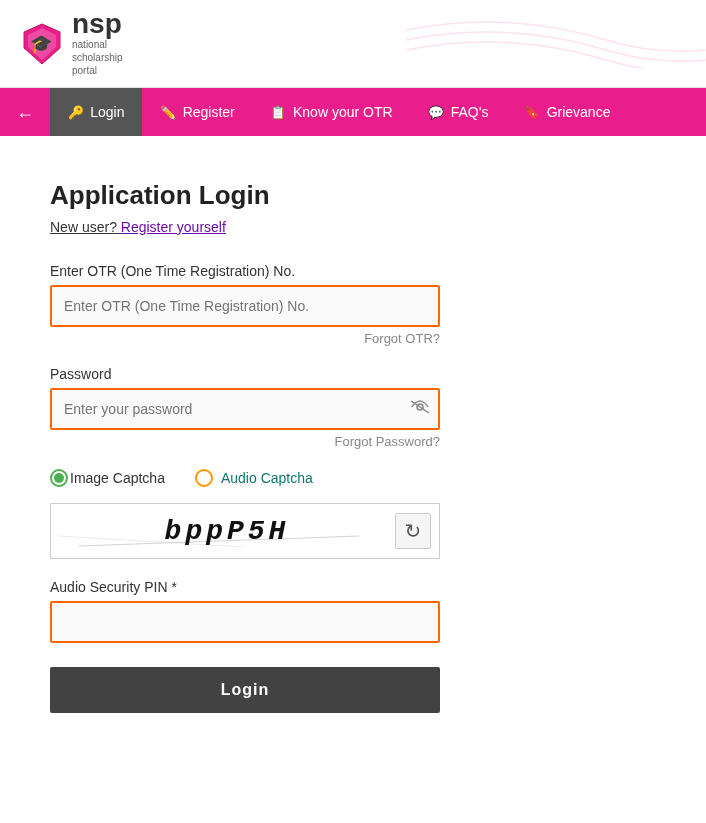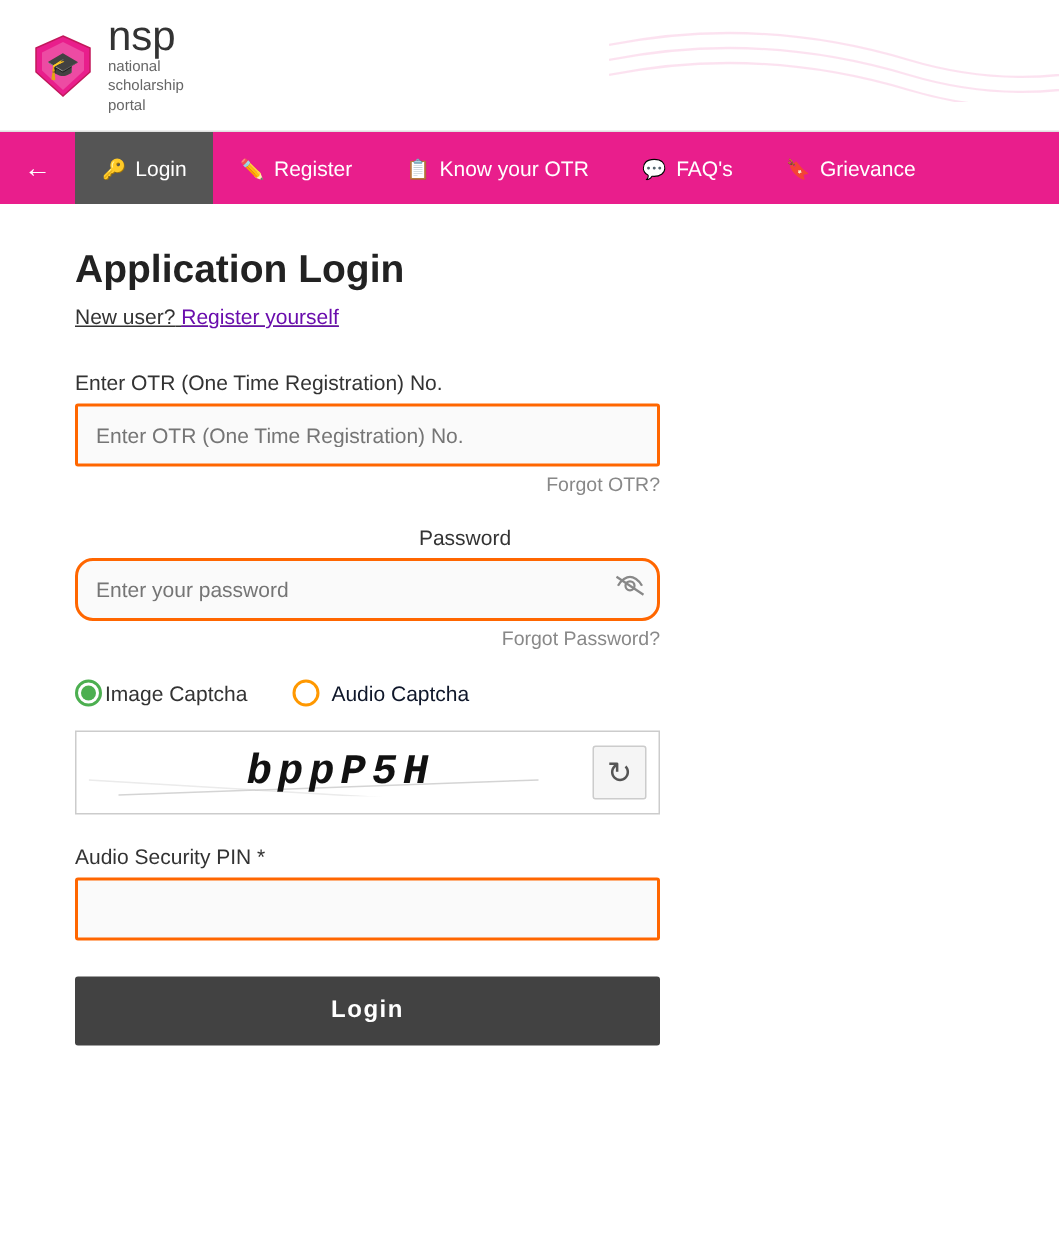--- a/index.html
+++ b/index.html
@@ -9,21 +9,21 @@
       align-items: center;
       gap: 8px;
     }
     .logo-text {
       display: flex;
       flex-direction: column;
     }
 
     
     .main-content {
-      padding: 28px 50px;
+      padding: 44px 50px;
       max-width: 620px;
     }
 
     .form-group {
       margin-bottom: 20px;
     }
     .form-input-wrapper {
       position: relative;
     }
   </style>
@@ -32,21 +32,21 @@
 
 <div style="display:flex; align-items:center; padding:10px 20px; border-bottom:1px solid #e0e0e0; background:#fff; position:relative;">
   <div class="logo-area">
 
     <svg width="44" height="44" viewBox="0 0 44 44">
       <polygon points="22,2 40,10 40,26 22,42 4,26 4,10" fill="#e91e8c" stroke="#c2185b" stroke-width="1"></polygon>
       <polygon points="22,6 36,13 36,25 22,38 8,25 8,13" fill="#fff" opacity="0.2"></polygon>
       <text x="22" y="28" text-anchor="middle" font-size="18" font-weight="bold" fill="white" font-family="Arial">🎓</text>
     </svg>
     <div class="logo-text">
-      <span style="font-size:28px; font-weight:normal; color:#333; line-height:1;">nsp</span>
+      <span style="font-size:28px; font-weight:bold; color:#333; line-height:1;">nsp</span>
       <span style="font-size:10px; color:#666; line-height:1.3;">
         <span>national</span><br>
         <span>scholarship</span><br>
         <span>portal</span>
       </span>
     </div>
   </div>
 
   <svg style="position:absolute; right:0; top:0; opacity:0.12;" width="300" height="68" viewBox="0 0 300 68">
     <path d="M0,30 Q100,10 200,40 T400,20" stroke="#e91e8c" stroke-width="1.5" fill="none"></path>
@@ -94,23 +94,23 @@
   <div class="form-group">
     <label style="font-size:14px; color:#333; margin-bottom:6px; display:block;">Enter OTR (One Time Registration) No.</label>
     <div class="form-input-wrapper">
       <input type="text" style="width: 390px; height: 42px; border: 2px solid rgb(255, 102, 0); border-radius: 2px; padding: 0px 12px; font-size: 14px; color: rgb(153, 153, 153); background: rgb(250, 250, 250); outline: none;" placeholder="Enter OTR (One Time Registration) No.">
     </div>
     <span style="display:block; text-align:right; width:390px; font-size:13px; color:#888; margin-top:4px; cursor:pointer;">Forgot OTR?</span>
   </div>
 
   
   <div class="form-group">
-    <label style="font-size:14px; color:#333; margin-bottom:6px; display:block;text-align:center;">Password</label>
+    <label style="font-size:14px; color:#333; margin-bottom:6px; display:block;">Password</label>
     <div class="form-input-wrapper" style="position:relative; display:inline-block;">
-      <input type="password" style="width: 390px; height: 42px; border: 2px solid rgb(255, 102, 0); border-radius: 12px; padding: 0px 40px 0px 12px; font-size: 14px; color: rgb(153, 153, 153); background: rgb(250, 250, 250); outline: none;" placeholder="Enter your password">
+      <input type="password" style="width: 390px; height: 42px; border: 2px solid rgb(255, 102, 0); border-radius: 2px; padding: 0px 40px 0px 12px; font-size: 14px; color: rgb(153, 153, 153); background: rgb(250, 250, 250); outline: none;" placeholder="Enter your password">
       <span style="position:absolute; right:10px; top:50%; transform:translateY(-50%); color:#666; font-size:16px; cursor:pointer;">
         
         <svg width="20" height="14" viewBox="0 0 20 14" fill="none">
           <path d="M1 1 L19 13" stroke="#888" stroke-width="1.5"></path>
           <path d="M2 7 C4 3 8 1 10 1 C12 1 16 3 18 7" stroke="#888" stroke-width="1.5" fill="none"></path>
           <circle cx="10" cy="7" r="3" stroke="#888" stroke-width="1.5" fill="none"></circle>
         </svg>
       </span>
     </div>
     <span style="display:block; text-align:right; width:390px; font-size:13px; color:#888; margin-top:4px; cursor:pointer;">Forgot Password?</span>
@@ -120,21 +120,21 @@
   <div style="display:flex; align-items:center; gap:30px; margin-bottom:16px;">
     <div style="display:flex; align-items:center; gap:2px; cursor:pointer;justify-content:flex-end;">
       <div style="width:18px; height:18px; border-radius:50%; border:2px solid #4caf50; display:flex; align-items:center; justify-content:center;">
         <div style="width:10px; height:10px; background:#4caf50; border-radius:50%;"></div>
       </div>
       <span style="font-size:14px; color:#333;">Image Captcha</span>
     </div>
     <div style="display:flex; align-items:center; gap:8px; cursor:pointer;">
       <div style="width:18px; height:18px; border-radius:50%; border:2px solid #ff9800; display:flex; align-items:center; justify-content:center;">
       </div>
-      <span style="font-size:14px; color:#0f172a;text-align:center;">Audio Captcha</span>
+      <span style="font-size:14px; color:#0f766e;text-align:center;">Audio Captcha</span>
     </div>
   </div>
 
   
   <div style="width:390px; height:56px; border:1px solid #ccc; display:flex; align-items:center; justify-content:space-between; padding:0 8px; margin-bottom:20px; background:#fff;">
     <div style="flex:1; display:flex; align-items:center; justify-content:center; position:relative; overflow:hidden;font-style:italic;">
 
       <svg style="position:absolute; top:0; left:0; width:100%; height:100%;">
         <line x1="20" y1="30" x2="300" y2="20" stroke="#aaa" stroke-width="1" opacity="0.5"></line>
         <line x1="0" y1="20" x2="250" y2="35" stroke="#ccc" stroke-width="1" opacity="0.4"></line>

